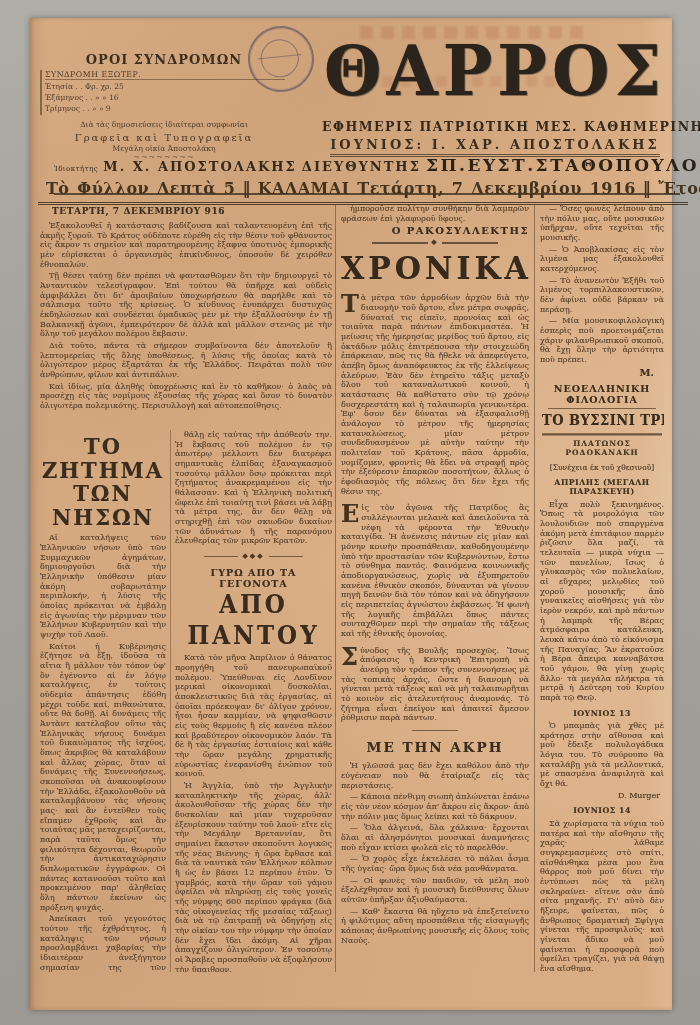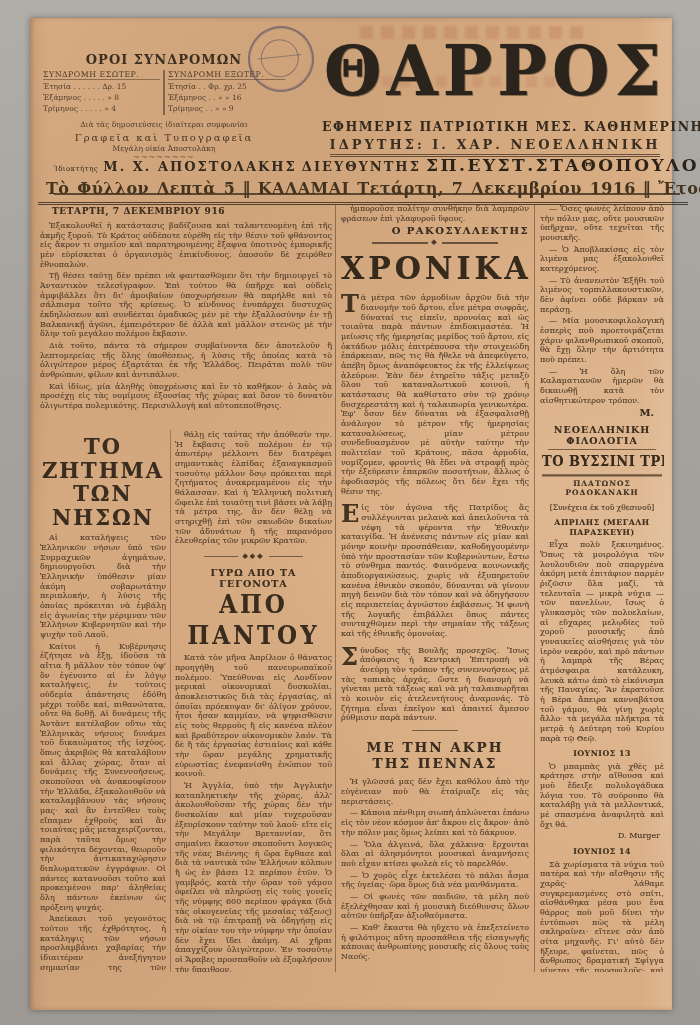--- a/index.html
+++ b/index.html
@@ -125,26 +125,20 @@
 
 <div class="page">
 
   <div class="masthead">
     <div class="ghost"></div>
     <div class="ghost2"></div>
 
     <div class="terms">
       <div class="terms-title">ΟΡΟΙ ΣΥΝΔΡΟΜΩΝ</div>
       <div class="terms-cols">
-        <div class="terms-col">
-          <div class="terms-head">ΣΥΝΔΡΟΜΗ ΕΣΩΤΕΡ.</div>
-          <div class="terms-row">Ἐτησία . . . . . .  Δρ. 15</div>
-          <div class="terms-row">Ἑξάμηνος . . . . .  »  8</div>
-          <div class="terms-row">Τρίμηνος . . . . .  »  4</div>
-        </div>
         <div class="terms-col right">
           <div class="terms-head">ΣΥΝΔΡΟΜΗ ΕΞΩΤΕΡ.</div>
           <div class="terms-row">Ἐτησία . .  Φρ. χρ. 25</div>
           <div class="terms-row">Ἑξάμηνος . .  »  »  16</div>
           <div class="terms-row">Τρίμηνος . .  »  »  9</div>
         </div>
       </div>
       <div class="terms-note">Διὰ τὰς δημοσιεύσεις ἰδιαίτεραι συμφωνίαι</div>
       <div class="terms-office">Γραφεῖα καὶ Τυπογραφεῖα</div>
       <div class="terms-office2">Μεγάλη οἰκία Ἀποστολάκη</div>
@@ -152,21 +146,21 @@
     </div>
 
     <div class="stamp">
       <div class="stamp-inner"></div>
       <div class="stamp-bar"></div>
     </div>
 
     <div class="title-block">
       <div class="paper-title">ΘΑΡΡΟΣ</div>
       <div class="paper-subtitle">ΕΦΗΜΕΡΙΣ ΠΑΤΡΙΩΤΙΚΗ ΜΕΣ. ΚΑΘΗΜΕΡΙΝΗ</div>
-      <div><span class="founder">ΙΔΡΥΤΗΣ: Ι. ΧΑΡ. ΝΕΟΕΛΛΗΝΙΚΗ</span></div>
+      <div><span class="founder">ΙΟΥΝΙΟΣ: Ι. ΧΑΡ. ΑΠΟΣΤΟΛΑΚΗΣ</span></div>
     </div>
 
     <div class="owner-row">
       <span class="owner-prefix">Ἰδιοκτήτης</span>
       <span class="owner-name">Μ. Χ. ΑΠΟΣΤΟΛΑΚΗΣ</span>
       <span class="director-label">ΔΙΕΥΘΥΝΤΗΣ</span>
       <span class="director-name">ΣΠ.ΕΥΣΤ.ΣΤΑΘΟΠΟΥΛΟΣ</span>
     </div>
 
     <div class="dateline">
@@ -221,38 +215,36 @@
       </p>
       <p class="dropcap-p">
         <span class="dropcap">Ε</span><span>ἰς τὸν ἀγῶνα τῆς Πατρίδος ἂς συλλέγωνται μελανὰ καὶ ἀπειλοῦντα τὰ νέφη τὰ φέροντα τὴν Ἐθνικὴν καταιγίδα. Ἡ ἀνένεσις πάντων εἰς μίαν καὶ μόνην κοινὴν προσπάθειαν, καθοδηγουμένην ὑπὸ τὴν προστασίαν τῶν Κυβερνώντων, ἔστω τὸ σύνθημα παντός. Φαινόμενα κοινωνικῆς ἀποδιοργανώσεως, χωρὶς νὰ ἐξυπηρετοῦν κανένα ἐθνικὸν σκοπόν, δύνανται νὰ γίνουν πηγὴ δεινῶν διὰ τὸν τόπον καὶ νὰ ὁδηγήσουν εἰς περιπετείας ἀγνώστου ἐκβάσεως. Ἡ φωνὴ τῆς λογικῆς ἐπιβάλλει ὅπως πάντες συνταχθῶμεν περὶ τὴν σημαίαν τῆς τάξεως καὶ τῆς ἐθνικῆς ὁμονοίας.</span>
       </p>
       <p class="dropcap-p">
         <span class="dropcap">Σ</span><span>ύνοδος τῆς Βουλῆς προσεχῶς. Ἴσως ἀπόφασις ἡ Κεντρικὴ Ἐπιτροπὴ νὰ ἀνεύρῃ τὸν τρόπον τῆς συνεννοήσεως μὲ τὰς τοπικὰς ἀρχάς, ὥστε ἡ διανομὴ νὰ γίνεται μετὰ τάξεως καὶ νὰ μὴ ταλαιπωρῆται τὸ κοινὸν εἰς ἀτελευτήτους ἀναμονάς. Τὸ ζήτημα εἶναι ἐπεῖγον καὶ ἀπαιτεῖ ἄμεσον ῥύθμισιν παρὰ πάντων.</span>
       </p>
       <div class="penna-rule"></div>
       <div class="penna-head">
         <span class="l1">ΜΕ ΤΗΝ ΑΚΡΗ</span>
-        <span class="l1">ΤΗΣ ΠΕΝΝΑΣ</span>
       </div>
       <p>Ἡ γλῶσσά μας δὲν ἔχει καθόλου ἀπὸ τὴν εὐγένειαν ποὺ θὰ ἐταίριαζε εἰς τὰς περιστάσεις.</p>
       <p>— Κάποια πένθιμη σιωπὴ ἁπλώνεται ἐπάνω εἰς τὸν νέον κόσμον ἀπ' ἄκρου εἰς ἄκρον· ἀπὸ τὴν πόλιν μας ὅμως λείπει καὶ τὸ δάκρυον.</p>
       <p>— Ὅλα ἀλγεινά, ὅλα χάλκινα· ἔρχονται ὅλαι αἱ ἀλησμόνητοι μουσικαὶ ἀναμνήσεις ποὺ εἶχαν κτίσει φωλεὰ εἰς τὸ παρελθόν.</p>
       <p>— Ὁ χορὸς εἶχε ἐκτελέσει τὸ πάλαι ἆσμα τῆς ὑγείας· ὥρα ὅμως διὰ νέα μανθάνματα.</p>
       <p>— Οἱ φωνὲς τῶν παιδιῶν, τὰ μέλη ποὺ ἐξελέχθησαν καὶ ἡ μουσικὴ διεύθυνσις ὅλων αὐτῶν ὑπῆρξαν ἀξιοθαύμαστα.</p>
       <p>— Καθ' ἕκαστα θὰ ηὔχετο νὰ ἐπεξετείνετο ἡ φιλότιμος αὕτη προσπάθεια τῆς εἰσαγωγῆς κάποιας ἀνθρωπίνης μουσικῆς εἰς ὅλους τοὺς Ναούς.</p>
     </div>
 
     <div class="vrule"></div>
 
     <div class="region-right bodytext">
       <p>— Ὅσες φωνὲς λείπουν ἀπὸ τὴν πόλιν μας, οὔτε μουσικῶν ὑπῆρχαν, οὔτε τεχνῖται τῆς μουσικῆς.</p>
       <p>— Ὁ Ἀποβλακίσας εἰς τὸν λιμένα μας ἐξακολουθεῖ κατερχόμενος.</p>
       <p>— Τὸ ἀνανεωτὸν Ἐξῆθι τοῦ λιμένος τορπιλλακουστικῶν, δὲν ἀφίνει οὐδὲ βάρκαν νὰ περάσῃ.</p>
       <p>— Μία μουσικοφιλολογικὴ ἑσπερὶς ποὺ προετοιμάζεται χάριν φιλανθρωπικοῦ σκοποῦ, θὰ ἔχῃ ὅλην τὴν ἀρτιότητα ποὺ πρέπει.</p>
-      <p>— Ἡ ὅλη τῶν Καλαματιανῶν ἡμερῶν θὰ δικαιωθῇ κατὰ τὸν αἰσθητικώτερον τρόπον.</p>
       <div class="sig">Μ.</div>
       <div class="kicker rule-under">ΝΕΟΕΛΛΗΝΙΚΗ ΦΙΛΟΛΟΓΙΑ</div>
       <div class="headline-byssini">ΤΟ ΒΥΣΣΙΝΙ ΤΡΙΑΝΤΑΦΥΛΛΟ</div>
       <div class="byline">ΠΛΑΤΩΝΟΣ ΡΟΔΟΚΑΝΑΚΗ</div>
       <div class="cont-note">[Συνέχεια ἐκ τοῦ χθεσινοῦ]</div>
       <div class="entry-head">ΑΠΡΙΛΗΣ (ΜΕΓΑΛΗ ΠΑΡΑΣΚΕΥΗ)</div>
       <p>Εἶχα πολὺ ξεκινημένος. Ὅπως τὰ μοιρολόγια τῶν λουλουδιῶν ποὺ σπαργμένα ἀκόμη μετὰ ἐπιτάφιον παρμὲν ῥιζῶσιν ὅλα μαζί, τὰ τελευταῖα — μικρὰ νύχια — τῶν πανελίων, ἴσως ὁ γλυκασμὸς τῶν πολυελαίων, αἱ εὔχαρες μελῳδίες τοῦ χοροῦ μουσικῆς ἀπὸ γυναικεῖες αἰσθήσεις γιὰ τὸν ἱερὸν νεκρόν, καὶ πρὸ πάντων ἡ λαμπρὰ τῆς Βέρας ἀτμόσφαιρα κατάλευκη, λευκὰ κάτω ἀπὸ τὸ εἰκόνισμα τῆς Παναγίας. Ἂν ἐκρατοῦσε ἡ Βέρα ἄπειρα κανναβάτσα τοῦ γάμου, θὰ γίνῃ χωρὶς ἄλλο· τὰ μεγάλα πλήκτρα τὰ μετρᾷ ἡ Δεύτερη τοῦ Κυρίου παρὰ τῷ Θεῷ.</p>
       <div class="entry-head">ΙΟΥΝΙΟΣ 13</div>
       <p>Ὁ μπαμπὰς γιὰ χθὲς μὲ κράτησε στὴν αἴθουσα καὶ μοῦ ἔδειξε πολυλογάδικα λόγια του. Τὸ σούρουπο θὰ καταλάβῃ γιὰ τὰ μελλοντικά, μὲ σπασμένα ἀναφιλητὰ καὶ ὄχι θά.</p>
       <div class="murger-sig">D. Murger</div>

